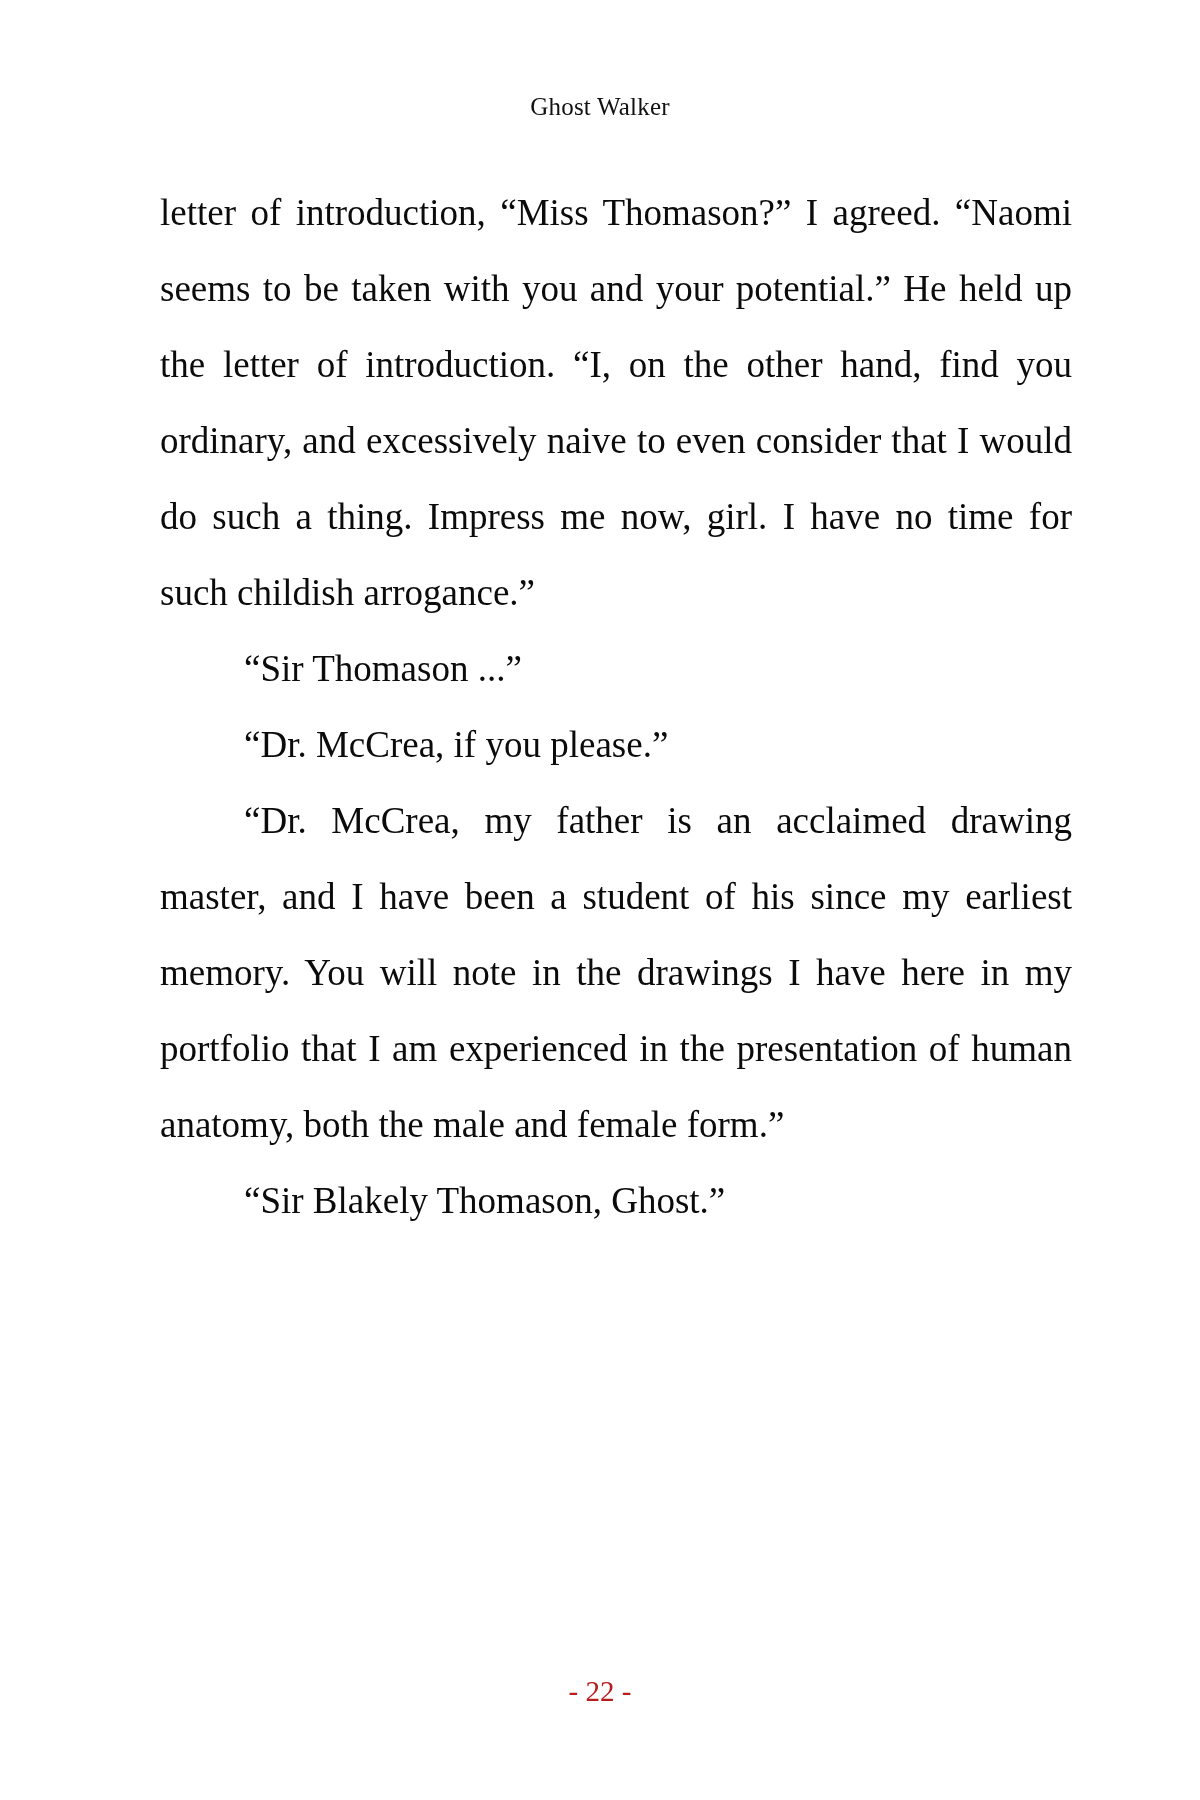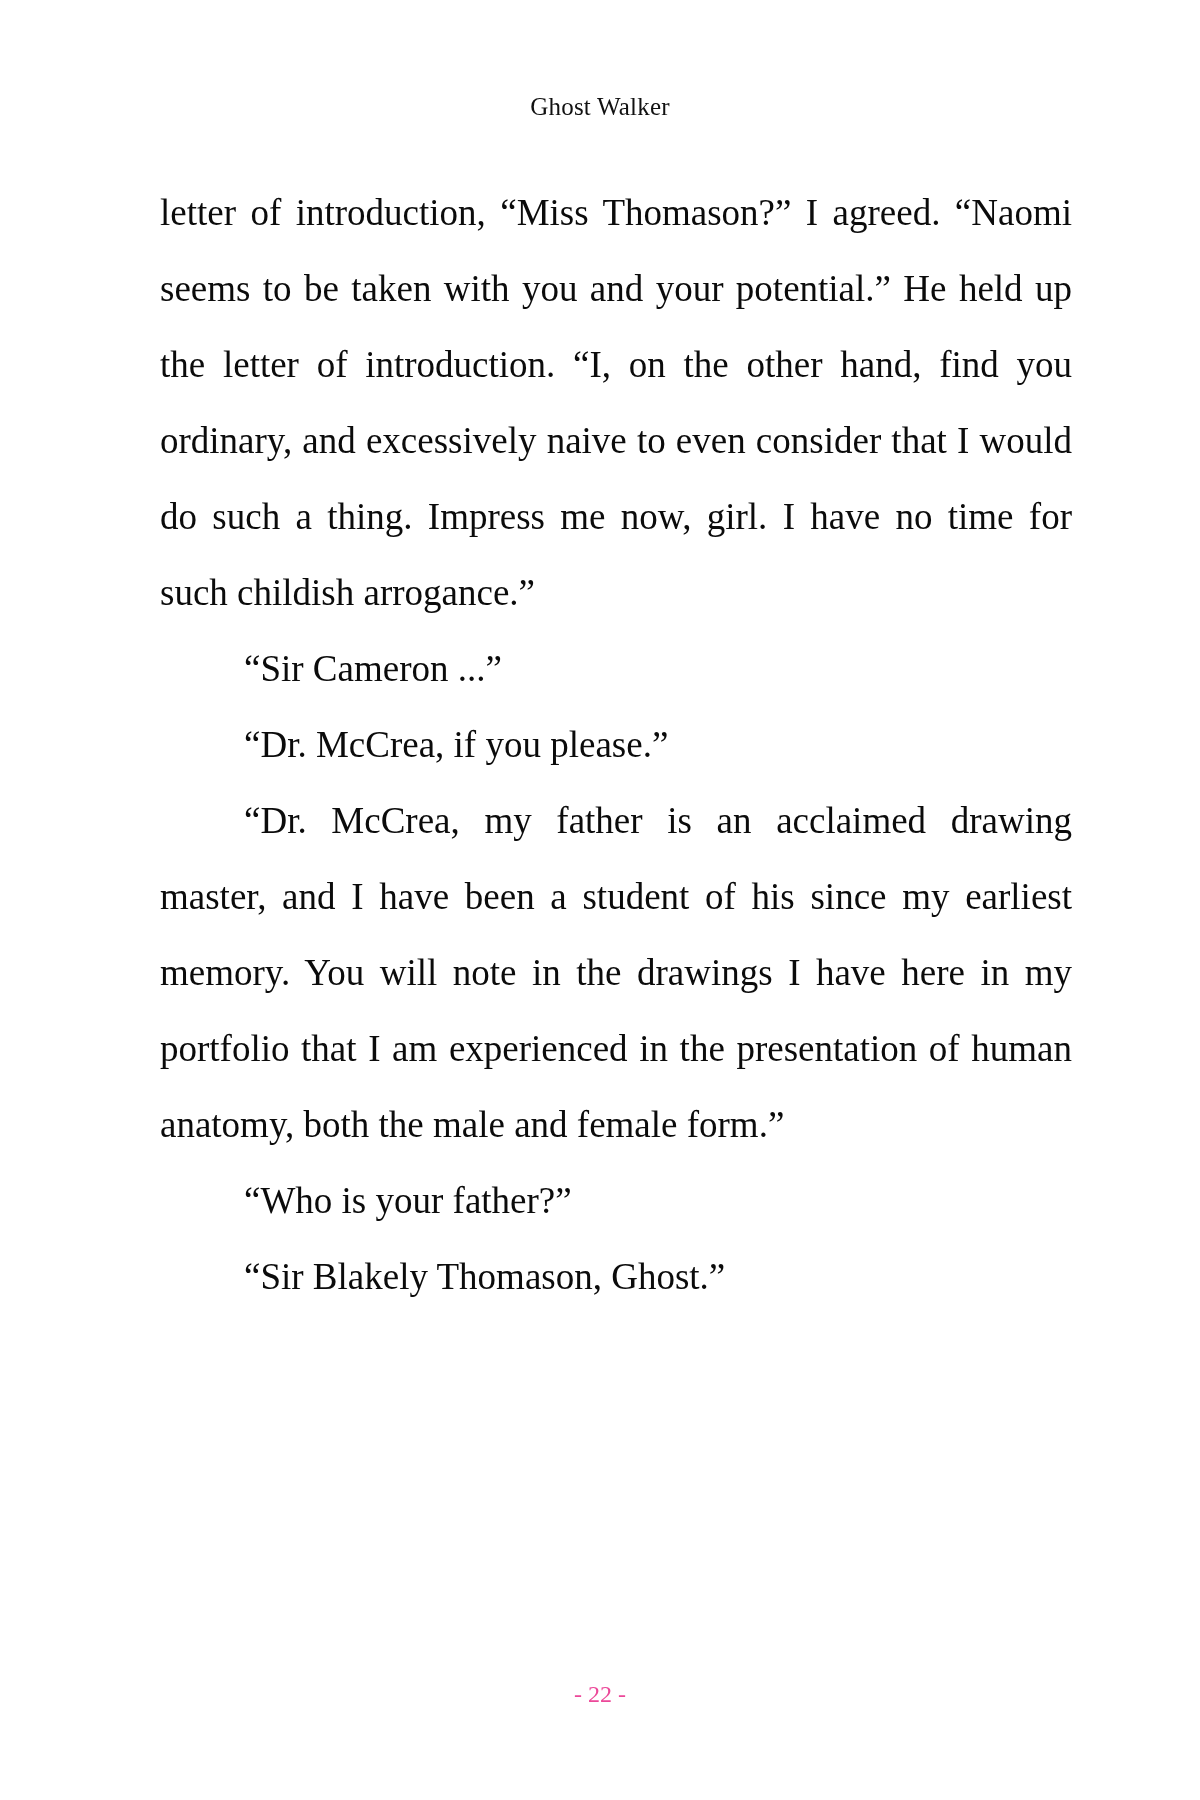--- a/index.html
+++ b/index.html
@@ -60,35 +60,34 @@
   }
   p.para.noexpand::after {
     display: none;
   }
   .folio {
     position: absolute;
     bottom: 92px;
     left: 0;
     width: 1200px;
     text-align: center;
-    font-size: 24px;
-    color: #ec4899;
+    font-size: 29px;
+    color: #b91c1c;
   }
 </style>
 </head>
 <body>
 
 <div class="page">
 
   <div class="running-head">Ghost Walker</div>
 
   <div class="body-block">
     <p class="para noexpand">letter of introduction, “Miss Thomason?” I agreed. “Naomi seems to be taken with you and your potential.” He held up the letter of introduction. “I, on the other hand, find you ordinary, and excessively naive to even consider that I would do such a thing. Impress me now, girl. I have no time for such childish arrogance.”</p>
-    <p class="para indent noexpand">“Sir Cameron ...”</p>
+    <p class="para indent noexpand">“Sir Thomason ...”</p>
     <p class="para indent noexpand">“Dr. McCrea, if you please.”</p>
     <p class="para indent noexpand">“Dr. McCrea, my father is an acclaimed drawing master, and I have been a student of his since my earliest memory. You will note in the drawings I have here in my portfolio that I am experienced in the presentation of human anatomy, both the male and female form.”</p>
-    <p class="para indent noexpand">“Who is your father?”</p>
     <p class="para indent noexpand">“Sir Blakely Thomason, Ghost.”</p>
   </div>
 
   <div class="folio">- 22 -</div>
 
 </div>
 
 </body></html>

